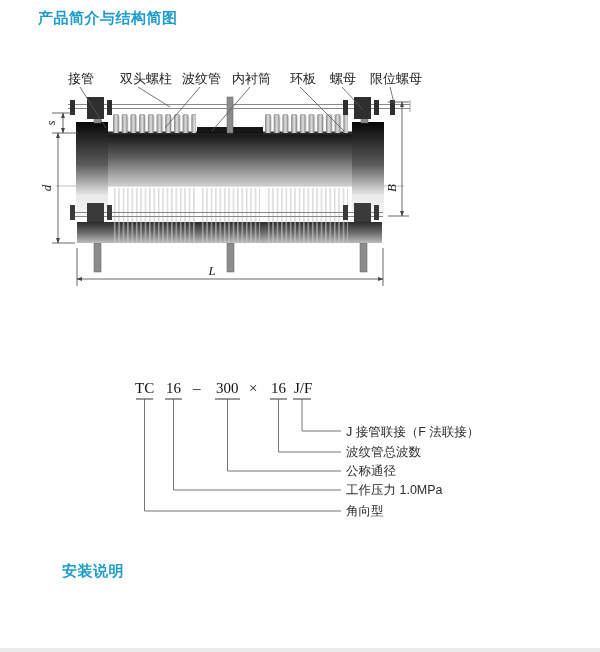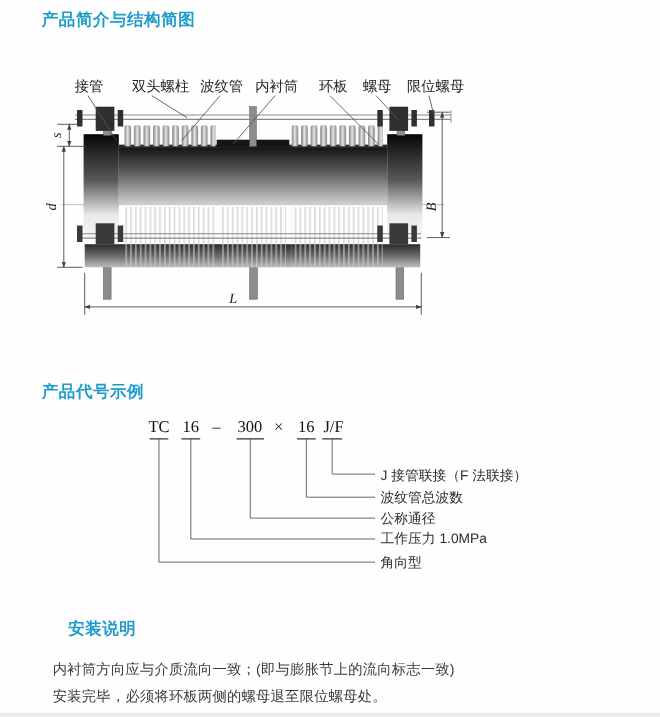--- a/index.html
+++ b/index.html
@@ -164,21 +164,20 @@
       <line x1="77" y1="279" x2="383" y2="279" marker-start="url(#arr)" marker-end="url(#arr)"></line>
     </g>
     <g>
       <text class="dim-label" font-size="11" text-anchor="middle" transform="rotate(-90 55 123)" x="55" y="123">s</text>
       <text class="dim-label" text-anchor="middle" transform="rotate(-90 51 188)" x="51" y="188">d</text>
       <text class="dim-label" text-anchor="middle" transform="rotate(-90 396 188)" x="396" y="188">B</text>
       <text class="dim-label" text-anchor="middle" x="212" y="275">L</text>
     </g>
   </svg>
 
-  <div id="title-code" class="sec-title">产品代号示例</div>
 
   <svg id="code-svg" width="390" height="152" viewBox="100 372 390 152">
     <g>
       <text class="code-part" x="135" y="393">TC</text>
       <text class="code-part" x="166" y="393">16</text>
       <text class="code-part" x="193" y="393">–</text>
       <text class="code-part" x="216" y="393">300</text>
       <text class="code-part" x="249" y="393">×</text>
       <text class="code-part" x="271" y="393">16</text>
       <text class="code-part" x="294" y="393">J/F</text>
@@ -201,17 +200,15 @@
       <text class="callout-label" x="346" y="436">J 接管联接（F 法联接）</text>
       <text class="callout-label" x="346" y="456">波纹管总波数</text>
       <text class="callout-label" x="346" y="475">公称通径</text>
       <text class="callout-label" x="346" y="494">工作压力 1.0MPa</text>
       <text class="callout-label" x="346" y="515">角向型</text>
     </g>
   </svg>
 
   <div id="title-install" class="sec-title">安装说明</div>
 
-  <div id="install-1" class="install-line">内衬筒方向应与介质流向一致；(即与膨胀节上的流向标志一致)</div>
-  <div id="install-2" class="install-line">安装完毕，必须将环板两侧的螺母退至限位螺母处。</div>
 
   <div id="bottom-strip"></div>
 </div>
 
 </body></html>

